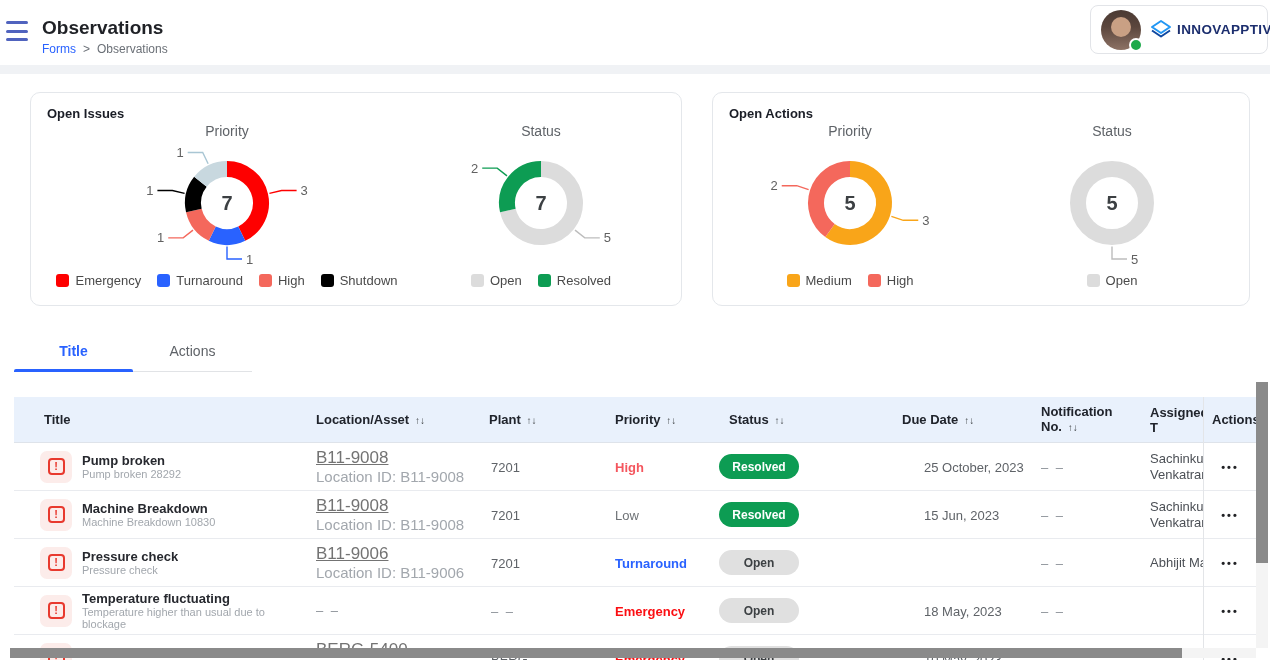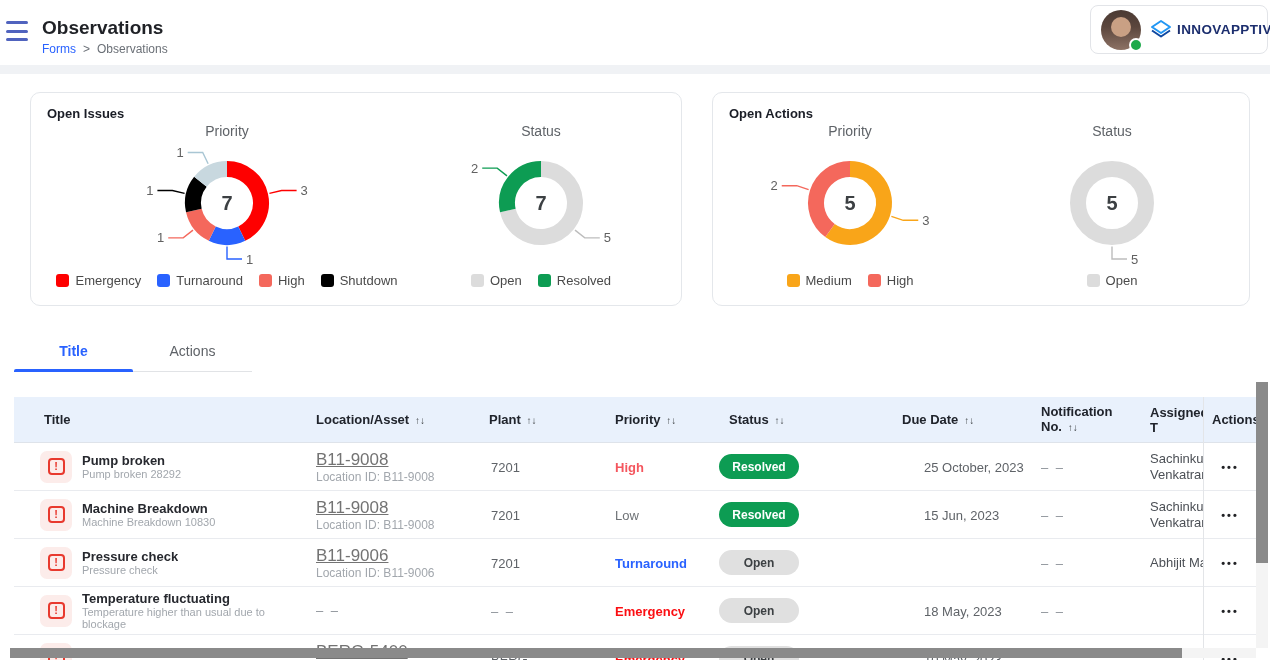--- a/index.html
+++ b/index.html
@@ -51,21 +51,21 @@
   .thead { display:flex; height:46px; background:#E9F1FC; border-bottom:1px solid #DEE3EA; align-items:center; }
   .th { font-size:13px; font-weight:700; color:#20242C; line-height:15px; }
   .sort-ic { font-size:10px; color:#3C4043; font-weight:400; margin-left:3px; cursor:pointer; }
   .trow { display:flex; height:48px; align-items:center; border-bottom:1px solid #E9EBEF; background:#fff; cursor:pointer; }
   .cell { overflow:hidden; }
   .alert-chip { width:32px; height:32px; margin-left:26px; background:#FCECEA; border-radius:7px; display:flex; align-items:center; justify-content:center; flex:0 0 auto; }
   .alert-glyph { width:17px; height:17px; border:2px solid #E8392E; border-radius:4px; color:#E8392E; font-weight:700; font-size:11px; line-height:13px; text-align:center; }
   .tmain { font-size:13px; font-weight:700; color:#26282E; white-space:nowrap; overflow:hidden; }
   .tsub { font-size:11px; color:#A2A7AD; line-height:12px; max-width:215px; }
   .lmain { font-size:17px; color:#737373; white-space:nowrap;text-decoration:underline; }
-  .lsub { font-size:12px; color:#A2A7AD; }
+  .lsub { font-size:15px; color:#A2A7AD; }
   .plain { font-size:13px; color:#5F6368; }
   .prio { font-size:13px; font-weight:600; }
   .pill { width:80px; height:25px; border-radius:13px; font-size:12px; font-weight:700; display:flex; align-items:center; justify-content:center; margin-left:12px; }
   .pill.resolved { background:#0D9C53; color:#fff; }
   .pill.open { background:#E0E0E0; color:#3C4043; }
   .dashes { color:#8A9097; font-size:13px; letter-spacing:2px; }
   .assigned-line { font-size:13px; color:#4B4F55; line-height:16px; white-space:nowrap; }
   .kebab { width:100%; text-align:center; font-size:11px; letter-spacing:2px; font-weight:700; color:#202124; cursor:pointer; }
   .col-actions { border-left:1px solid #E3E5E8; height:48px; display:flex; align-items:center; }
   .thead .col-actions { height:46px; }

